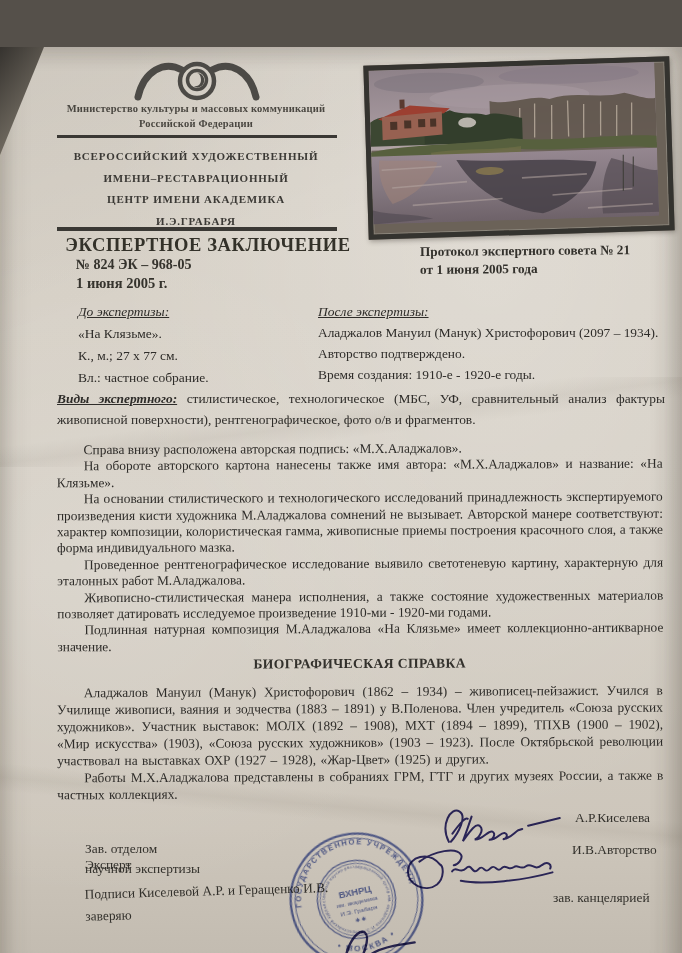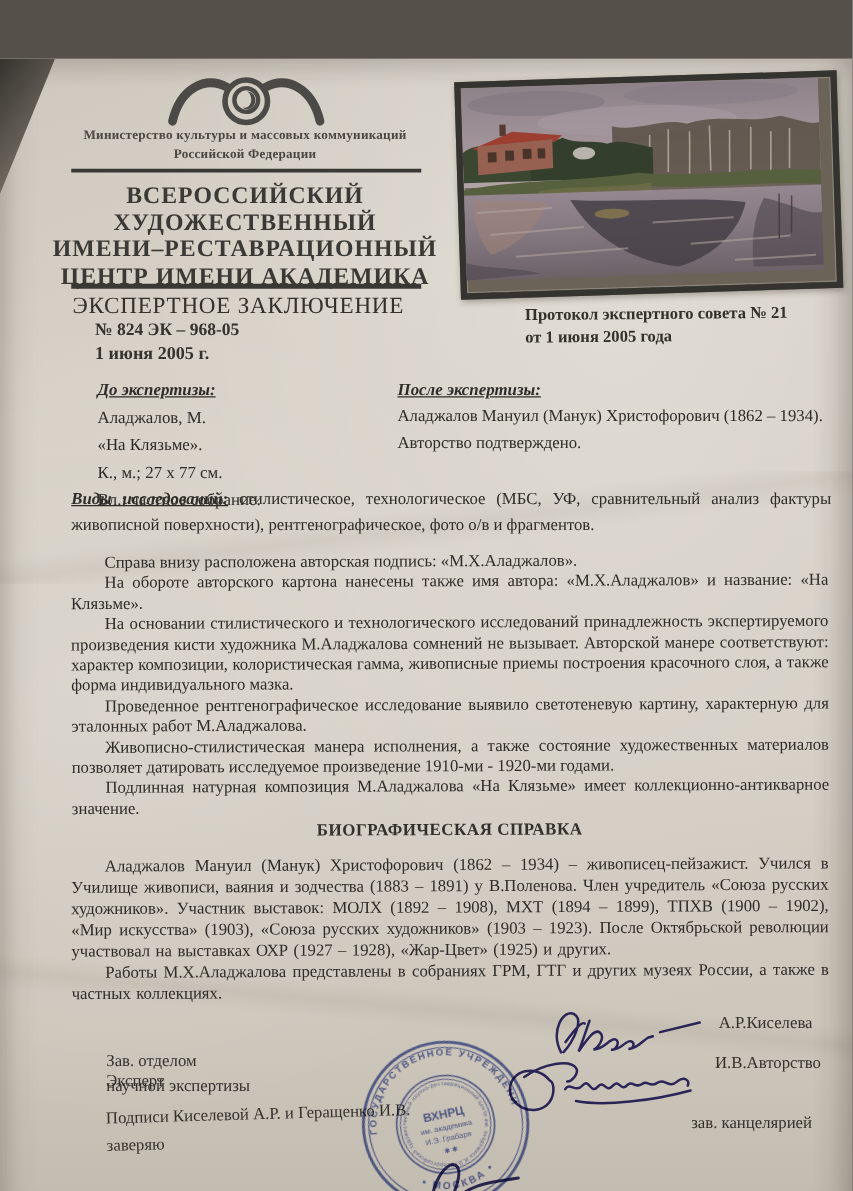--- a/index.html
+++ b/index.html
@@ -15,29 +15,29 @@
   .wrinkle2{position:absolute;left:0;top:700px;width:682px;height:120px;background:linear-gradient(185deg,transparent 42%,rgba(90,80,66,.08) 50%,transparent 58%);pointer-events:none;}
   .corner-tl{position:absolute;left:0;top:0;width:60px;height:110px;
     background:linear-gradient(125deg,#36332f 0%,#6e685e 55%,rgba(110,104,94,0) 75%);
     clip-path:polygon(0 0,44px 0,0 108px);}
   .hdr{position:absolute;left:40px;top:6px;width:312px;text-align:center;}
   .logo{position:absolute;left:92px;top:4px;width:130px;height:44px;}
   .ministry{position:absolute;left:0;top:48px;width:312px;font-size:10.5px;font-weight:bold;color:#4a4741;letter-spacing:.2px;line-height:15px;}
   .rule{position:absolute;left:17px;width:280px;background:#3a3834;}
   .rule1{top:82px;height:3px;}
   .rule2{top:174px;height:3.5px;}
-  .cname{position:absolute;left:0;top:93px;width:312px;font-size:19px;font-weight:bold;color:#3b3935;letter-spacing:.8px;line-height:21.5px;}
-  .doctitle{position:absolute;left:18px;top:182px;width:300px;text-align:left;font-size:18.5px;font-weight:normal;letter-spacing:.6px;color:#333129;}
+  .cname{position:absolute;left:0;top:93px;width:312px;font-size:11px;font-weight:bold;color:#3b3935;letter-spacing:.8px;line-height:21.5px;}
+  .doctitle{position:absolute;left:18px;top:182px;width:300px;text-align:center;font-size:18.5px;font-weight:bold;letter-spacing:.6px;color:#333129;}
   .docnum{position:absolute;left:36px;top:204px;font-size:14px;font-weight:bold;color:#35332d;}
   .docdate{position:absolute;left:36px;top:222px;font-size:14.5px;font-weight:bold;color:#35332d;}
   .painting-wrap{position:absolute;left:366px;top:14px;width:296px;height:164px;transform:rotate(-1.8deg);
     border:5px solid #34332f;box-shadow:0 0 0 1px #8b867c inset, 1px 2px 5px rgba(40,35,28,.35);background:#6b6258;}
   .painting-wrap svg{display:block;}
   .protocol{position:absolute;left:420px;top:195px;width:240px;font-size:13.3px;font-weight:bold;line-height:18px;color:#33312c;transform:rotate(-.5deg);}
-  .col-label{font-size:13.5px;font-weight:bold;font-style:italic;text-decoration:underline;}
+  .col-label{font-size:13.5px;font-weight:normal;font-style:italic;text-decoration:underline;}
   .before{position:absolute;left:78px;top:254px;width:220px;font-size:13.5px;line-height:22px;}
   .after{position:absolute;left:318px;top:254px;width:352px;font-size:13.4px;line-height:21px;}
   .research{position:absolute;left:57px;top:342px;width:608px;font-size:13.4px;line-height:20.5px;text-align:justify;}
   .research .lbl{font-weight:bold;font-style:italic;text-decoration:underline;}
   .bodytxt{position:absolute;left:57px;top:394px;width:606px;font-size:13.4px;line-height:16.4px;text-align:justify;transform:rotate(-.25deg);}
   .bodytxt p{margin:0;text-indent:27px;}
   .bio{position:absolute;left:57px;top:609px;width:606px;transform:rotate(-.25deg);}
   .bio h3{margin:0 0 11px 0;text-align:center;font-size:13.6px;font-weight:bold;letter-spacing:.4px;color:#33312c;}
   .bio p{margin:0;font-size:13.4px;line-height:17px;text-align:justify;text-indent:27px;word-spacing:1px;}
   .sig{position:absolute;font-size:13.4px;color:#33312c;}
@@ -73,20 +73,21 @@
     </svg>
     <div class="ministry">
       <div>Министерство культуры и массовых коммуникаций</div>
       <div>Российской  Федерации</div>
     </div>
     <div class="rule rule1"></div>
     <div class="cname">
       <div>ВСЕРОССИЙСКИЙ  ХУДОЖЕСТВЕННЫЙ</div>
       <div>ИМЕНИ–РЕСТАВРАЦИОННЫЙ</div>
       <div>ЦЕНТР  ИМЕНИ  АКАДЕМИКА</div>
+      <div>И.Э.ГРАБАРЯ</div>
     </div>
     <div class="rule rule2"></div>
     <div class="doctitle">ЭКСПЕРТНОЕ  ЗАКЛЮЧЕНИЕ</div>
     <div class="docnum">№ 824 ЭК – 968-05</div>
     <div class="docdate">1 июня 2005 г.</div>
   </div>
 
   <div class="painting-wrap">
     <svg width="286" height="154" viewBox="0 0 286 154">
       <defs>
@@ -151,33 +152,33 @@
     </svg>
   </div>
 
   <div class="protocol">
     <div>Протокол экспертного совета № 21</div>
     <div>от 1 июня 2005 года</div>
   </div>
 
   <div class="before">
     <div class="col-label">До экспертизы:</div>
-    <div>Аладжалов, М.</div>
     <div>«На Клязьме».</div>
     <div>К., м.;  27 х 77 см.</div>
     <div>Вл.: частное собрание.</div>
   </div>
   <div class="after">
     <div class="col-label">После экспертизы:</div>
-    <div>Аладжалов Мануил (Манук) Христофорович (1862 – 1934).</div>
+    <div>Аладжалов Мануил (Манук) Христофорович (2097 – 1934).</div>
     <div>Авторство подтверждено.</div>
+    <div>Время создания: 1910-е - 1920-е годы.</div>
   </div>
 
   <div class="research">
-    <span class="lbl">Виды исследований:</span><span> стилистическое, технологическое (МБС, УФ, сравнительный анализ фактуры живописной поверхности), рентгенографическое, фото о/в и фрагментов.</span>
+    <span class="lbl">Виды экспертного:</span><span> стилистическое, технологическое (МБС, УФ, сравнительный анализ фактуры живописной поверхности), рентгенографическое, фото о/в и фрагментов.</span>
   </div>
 
   <div class="bodytxt">
     <p>Справа внизу расположена авторская подпись: «М.Х.Аладжалов».</p>
     <p>На обороте авторского картона нанесены также имя автора: «М.Х.Аладжалов» и название: «На Клязьме».</p>
     <p>На основании стилистического и технологического исследований принадлежность экспертируемого произведения кисти художника М.Аладжалова сомнений не вызывает. Авторской манере соответствуют: характер композиции, колористическая гамма, живописные приемы построения красочного слоя, а также форма индивидуального мазка.</p>
     <p>Проведенное рентгенографическое исследование выявило светотеневую картину, характерную для эталонных работ М.Аладжалова.</p>
     <p>Живописно-стилистическая манера исполнения, а также состояние художественных материалов позволяет датировать исследуемое произведение 1910-ми - 1920-ми годами.</p>
     <p>Подлинная натурная композиция М.Аладжалова «На Клязьме» имеет коллекционно-антикварное значение.</p>
   </div>

